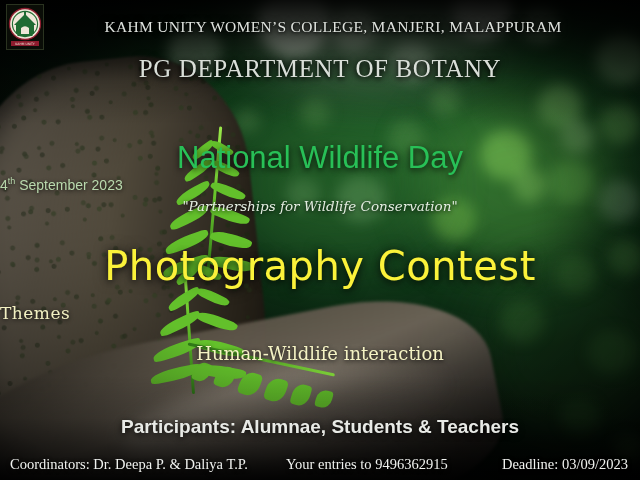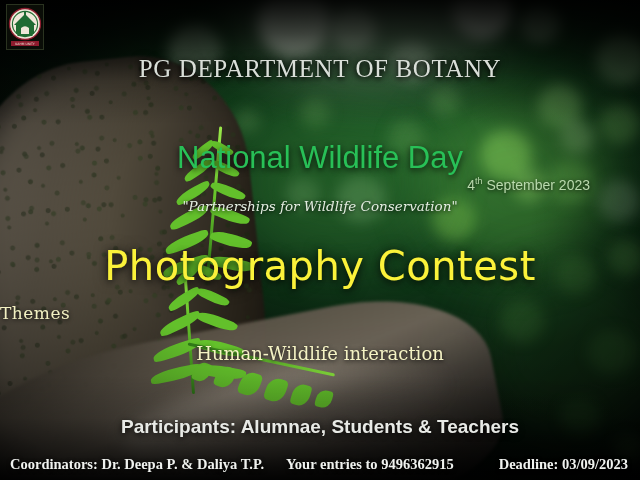--- a/index.html
+++ b/index.html
@@ -151,21 +151,21 @@
   }
 
   .event-title {
     top: 140px; left: 0; width: 640px; text-align: center;
     font-size: 31px;
     font-weight: 400;
     color: #28c057;
     text-shadow: 0 2px 6px rgba(0,0,0,0.85);
   }
   .event-date {
-    top: 176px; left: 0; width: 590px; text-align: right;
+    top: 176px; left: 0; width: 590px; text-align: left;
     font-size: 14px;
     color: #b9d9ad;
     text-shadow: 0 1px 4px rgba(0,0,0,0.8);
   }
   .event-date sup { font-size: 9px; vertical-align: super; }
   .event-theme-quote {
     top: 198px; left: 0; width: 640px; text-align: center;
     font-family: "DejaVu Serif", serif;
     font-style: italic;
     font-size: 13.5px;
@@ -216,21 +216,20 @@
     width: 640px; height: 32px;
   }
   .footer-txt {
     position: absolute;
     bottom: 7px;
     font-family: "Liberation Serif", serif;
     font-size: 14.5px;
     color: #f0f2ef;
     text-shadow: 0 1px 4px rgba(0,0,0,0.95);
     white-space: nowrap;
-    font-weight: bold;
   }
   .f-coord { left: 10px; }
   .f-entries { left: 286px; }
   .f-deadline { right: 12px; }
 
   
   .logo-box {
     position: absolute;
     left: 6px; top: 4px;
     width: 38px; height: 46px;
@@ -350,20 +349,21 @@
       <path d="M6 19 L17 8 L28 19 Z" fill="#1f6b32"></path>
       <rect x="8" y="19" width="18" height="9" fill="#1f6b32"></rect>
       <path d="M13 28 L13 22 Q17 18.5 21 22 L21 28 Z" fill="#efe7d8"></path>
       <rect x="9.5" y="28" width="15" height="2" fill="#1f6b32"></rect>
       <rect x="16" y="5" width="2" height="4" fill="#1f6b32"></rect>
       <rect x="3" y="35" width="28" height="5" fill="#8d1b2d"></rect>
       <text x="17" y="39" font-family="DejaVu Sans, sans-serif" font-size="3.1" fill="#efe7d8" text-anchor="middle">KAHM UNITY</text>
     </svg>
   </div>
 
+  <div class="txt college-name">KAHM UNITY WOMEN’S COLLEGE, MANJERI, MALAPPURAM</div>
 
   <div class="txt dept-name">PG DEPARTMENT OF BOTANY</div>
 
   <div class="txt event-title">National Wildlife Day</div>
 
   <div class="txt event-date">
     <span>4</span><sup>th</sup><span> September 2023</span>
   </div>
 
   <div class="txt event-theme-quote">"Partnerships for Wildlife Conservation"</div>

